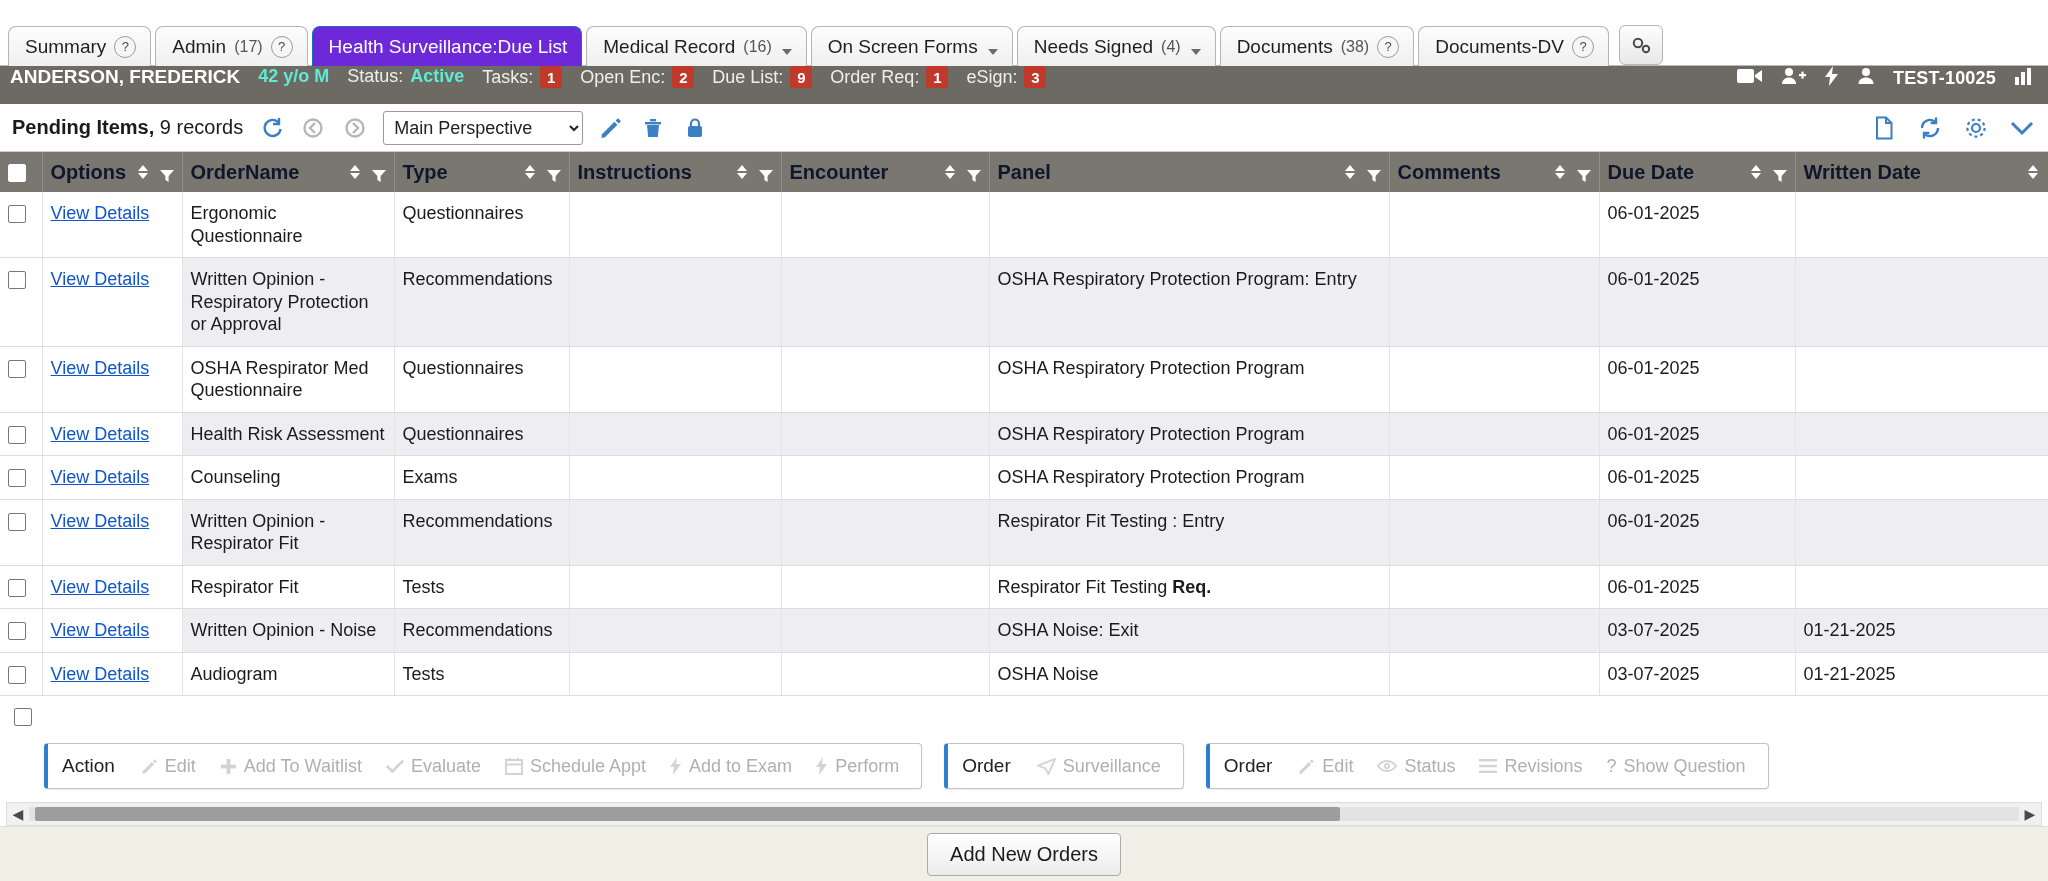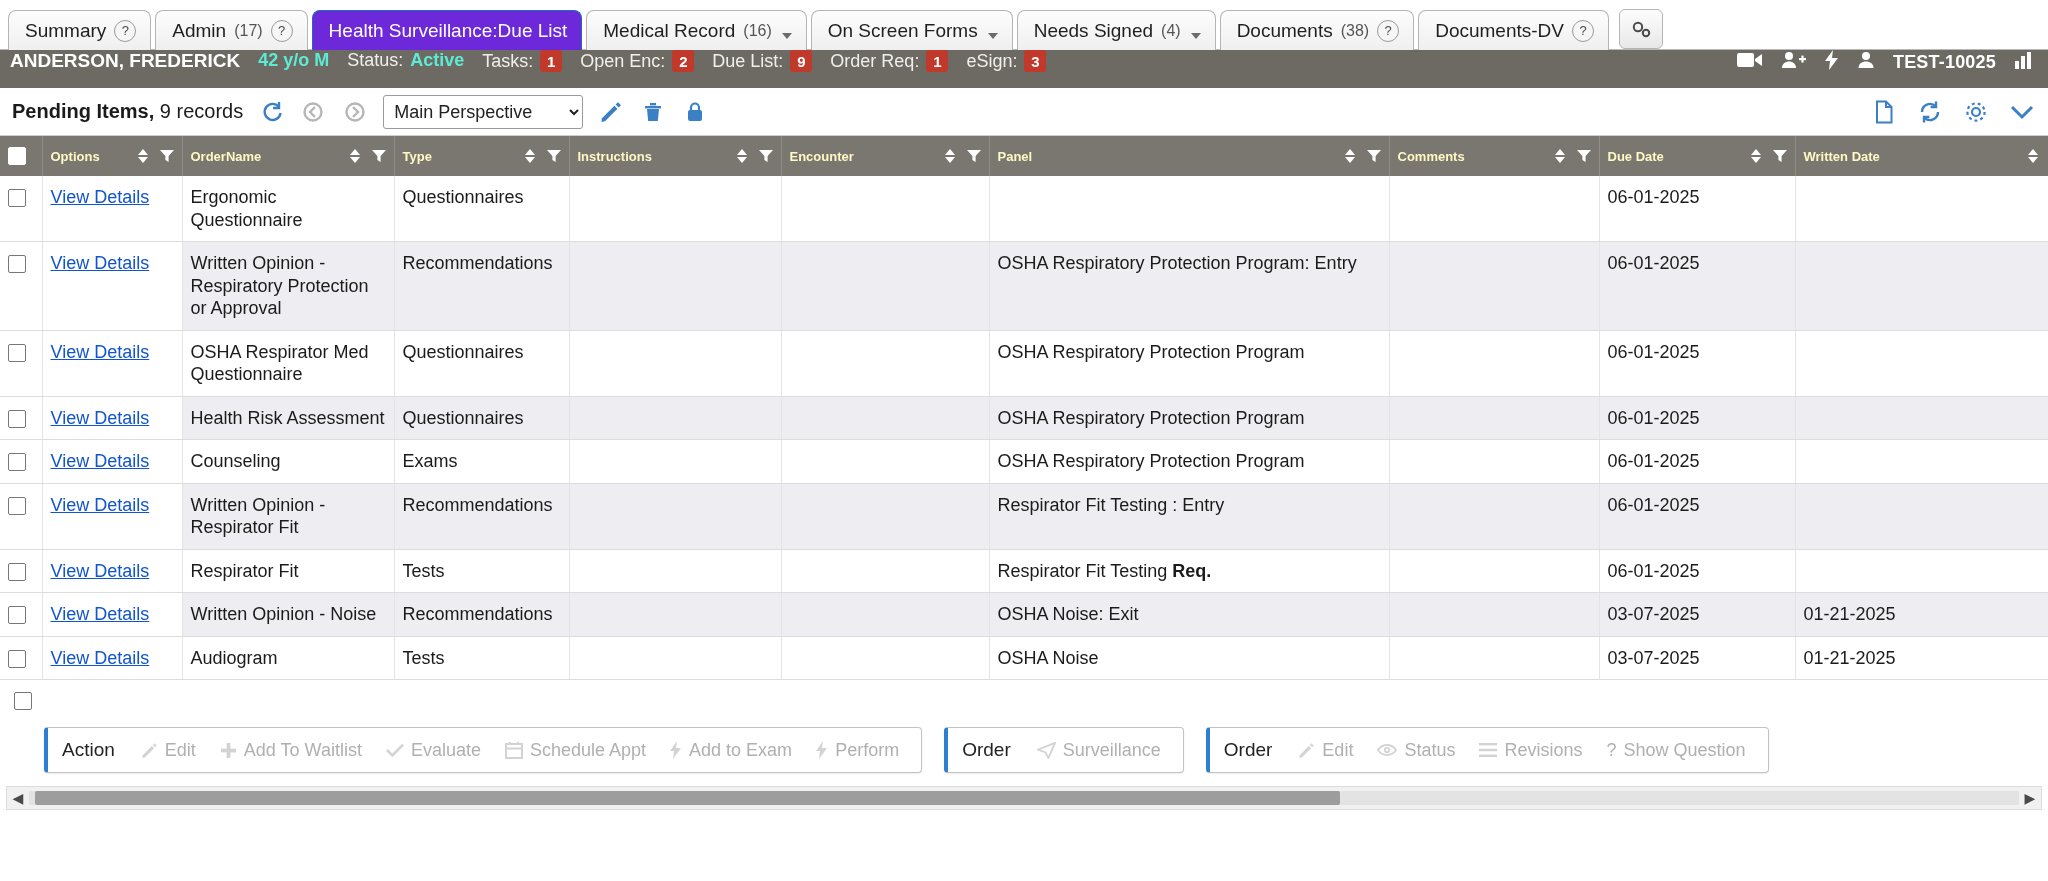--- a/index.html
+++ b/index.html
@@ -10,21 +10,21 @@
     font-family: "Liberation Sans", sans-serif;
     font-size: 18px;
     color: #1b1b1b;
     overflow: hidden;
   }
   .app { width: 2048px; height: 881px; position: relative; background:#fff; }
 
   
   .tabbar {
     display: flex; align-items: flex-end;
-    height: 50px;
+    height: 66px;
     padding: 6px 8px 0 8px;
     background: #ffffff;
     border-bottom: 1px solid #b9b9b9;
     gap: 4px;
   }
   .tab {
     display: flex; align-items: center; gap: 8px;
     height: 40px;
     padding: 0 14px 0 16px;
     border: 1px solid #b5b5b5;
@@ -122,22 +122,22 @@
     background: #ffffff;
     color: #222;
   }
   .tb-right { margin-left: auto; display:flex; align-items:center; gap: 18px; }
 
   
   .gridwrap { position: relative; background: #fff; }
   table.grid { border-collapse: collapse; width: 2048px; table-layout: fixed; }
   table.grid thead th {
     background: #7a7771;
-    color: #fef9c3;
-    font-size: 13px;
+    color: #0f172a;
+    font-size: 20px;
     font-weight: bold;
     text-align: left;
     padding: 8px 8px;
     height: 40px;
     border-right: 1px solid #918e88;
     white-space: nowrap;
     position: relative;
   }
   th .th-inner { display:flex; align-items:center; }
   th .th-icons { margin-left:auto; display:flex; align-items:center; gap:10px; }
@@ -743,14 +743,17 @@
   </div>
 
   <div class="hscroll">
     <span class="hs-arrow">◀</span>
     <span class="hs-track">
       <span class="hs-thumb"></span>
     </span>
     <span class="hs-arrow">▶</span>
   </div>
 
+  <div class="footer">
+    <button class="btn-primary">Add New Orders</button>
+  </div>
 
 </div>
 
 </body></html>

